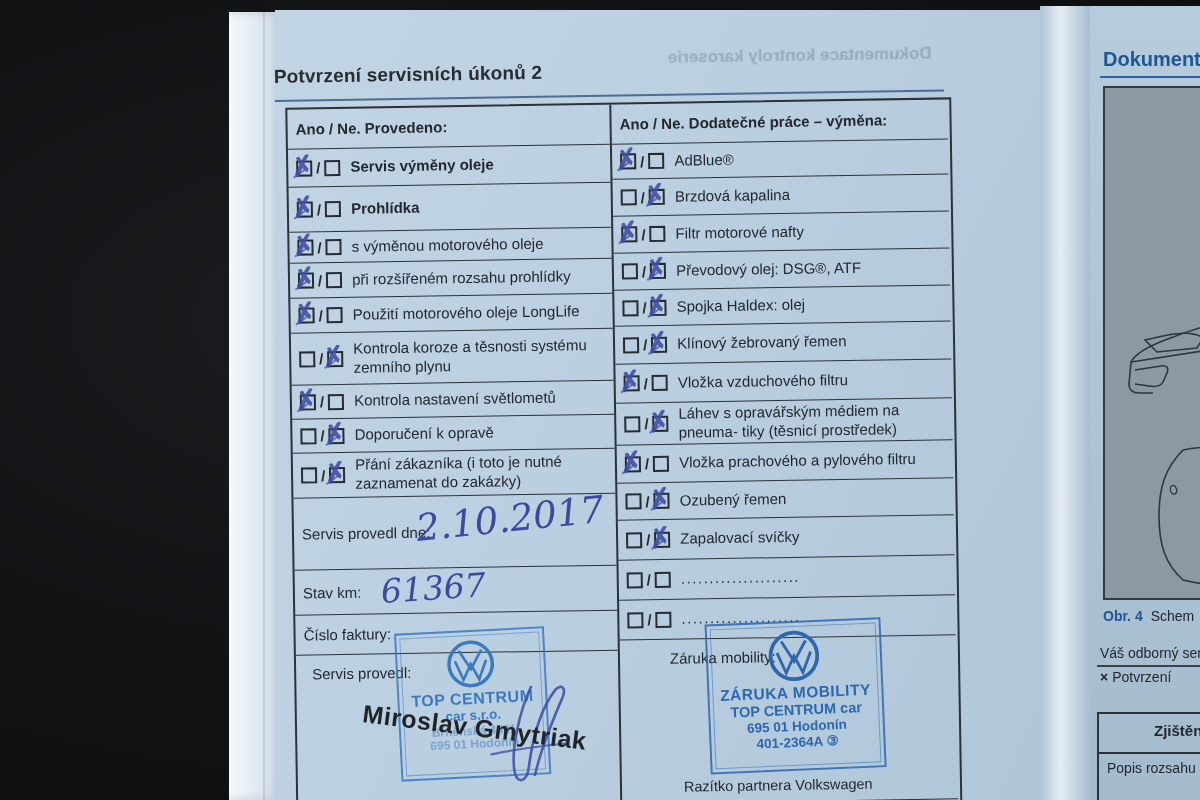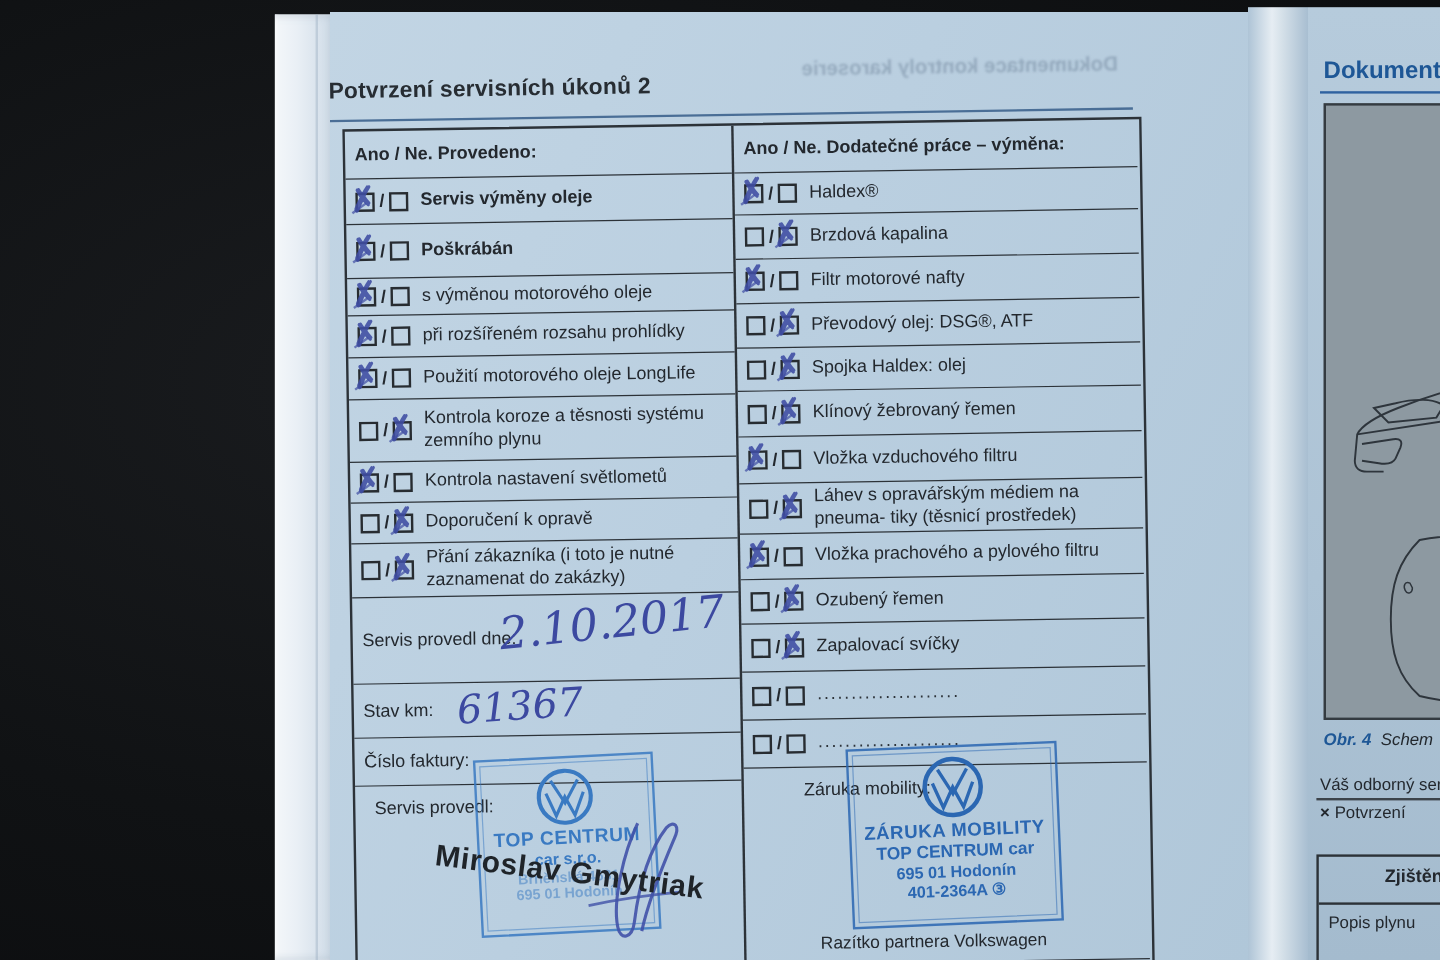--- a/index.html
+++ b/index.html
@@ -62,21 +62,21 @@
               transform:rotate(8deg);letter-spacing:.5px;white-space:nowrap;}
   
   .gutter{position:absolute;left:1040px;top:6px;width:50px;height:794px;
           background:linear-gradient(90deg,#aec4d6 0%,#e6edf3 40%,#d7e2ea 55%,#a8bed1 100%);}
   .right-page{position:absolute;left:1090px;top:6px;width:110px;height:794px;overflow:hidden;
               background:linear-gradient(180deg,#b6cbdc 0%,#adc3d5 60%,#a4bbce 100%);}
   .rp-title{position:absolute;left:13px;top:42px;font-size:20px;font-weight:bold;color:#1e5796;white-space:nowrap;}
   .rp-underline{position:absolute;left:10px;top:70px;width:220px;height:2px;background:#2f62a0;}
   .figbox{position:absolute;left:13px;top:80px;width:220px;height:514px;background:#8d99a1;
           border:2px solid #343b41;box-sizing:border-box;}
-  .rp-fig{position:absolute;left:13px;top:602px;font-size:14px;white-space:nowrap;color:#23282e;font-style:italic;}
+  .rp-fig{position:absolute;left:13px;top:602px;font-size:14px;white-space:nowrap;color:#23282e;}
   .rp-fig .fig-no{color:#1e5796;font-weight:bold;margin-right:8px;}
   .rp-line1{position:absolute;left:10px;top:639px;font-size:14px;color:#23282e;white-space:nowrap;}
   .rp-line1-underline{position:absolute;left:7px;top:659px;width:220px;height:1.5px;background:#3c434a;}
   .rp-line2{position:absolute;left:10px;top:663px;font-size:14px;color:#23282e;white-space:nowrap;}
   .rp-line2 .mark{font-weight:bold;margin-right:4px;}
   .rp-box{position:absolute;left:7px;top:706px;width:220px;height:100px;border:2px solid #2c3238;box-sizing:border-box;}
   .rp-box .bh{display:block;padding:8px 0 0 55px;font-weight:bold;font-size:15px;color:#23282e;white-space:nowrap;}
   .rp-box .bl{position:absolute;left:0;top:38px;width:100%;height:1.5px;background:#2c3238;}
   .rp-box .bt{position:absolute;left:8px;top:46px;font-size:14px;color:#23282e;white-space:nowrap;}
   svg{display:block;}
@@ -108,21 +108,21 @@
                 <span class="cbx b2"></span>
               </span>
             <span class="lbl bold">Servis výměny oleje</span>
           </div>
           <div class="row" style="height:45px">
             <span class="pair chk-ano">
                 <span class="cbx b1"></span>
                 <span class="sl">/</span>
                 <span class="cbx b2"></span>
               </span>
-            <span class="lbl bold">Poškrábán</span>
+            <span class="lbl bold">Prohlídka</span>
           </div>
           <div class="row" style="height:31px">
             <span class="pair chk-ano">
                 <span class="cbx b1"></span>
                 <span class="sl">/</span>
                 <span class="cbx b2"></span>
               </span>
             <span class="lbl">s výměnou motorového oleje</span>
           </div>
           <div class="row" style="height:35px">
@@ -193,21 +193,21 @@
 
         <div class="col-r">
           <div class="row hdr" style="height:40px">Ano / Ne. Dodatečné práce – výměna:</div>
 
           <div class="row" style="height:35px">
             <span class="pair chk-ano">
                 <span class="cbx b1"></span>
                 <span class="sl">/</span>
                 <span class="cbx b2"></span>
               </span>
-            <span class="lbl">Haldex®</span>
+            <span class="lbl">AdBlue®</span>
           </div>
           <div class="row" style="height:37px">
             <span class="pair chk-ne">
                 <span class="cbx b1"></span>
                 <span class="sl">/</span>
                 <span class="cbx b2"></span>
               </span>
             <span class="lbl">Brzdová kapalina</span>
           </div>
           <div class="row" style="height:37px">
@@ -375,17 +375,17 @@
 
     <div class="rp-line1">Váš odborný serv</div>
     <div class="rp-line1-underline"></div>
     <div class="rp-line2">
       <span class="mark">×</span><span>Potvrzení</span>
     </div>
 
     <div class="rp-box">
       <span class="bh">Zjištěn</span>
       <span class="bl"></span>
-      <span class="bt">Popis plynu</span>
+      <span class="bt">Popis rozsahu</span>
     </div>
   </div>
 
 </div>
 
 </body></html>

